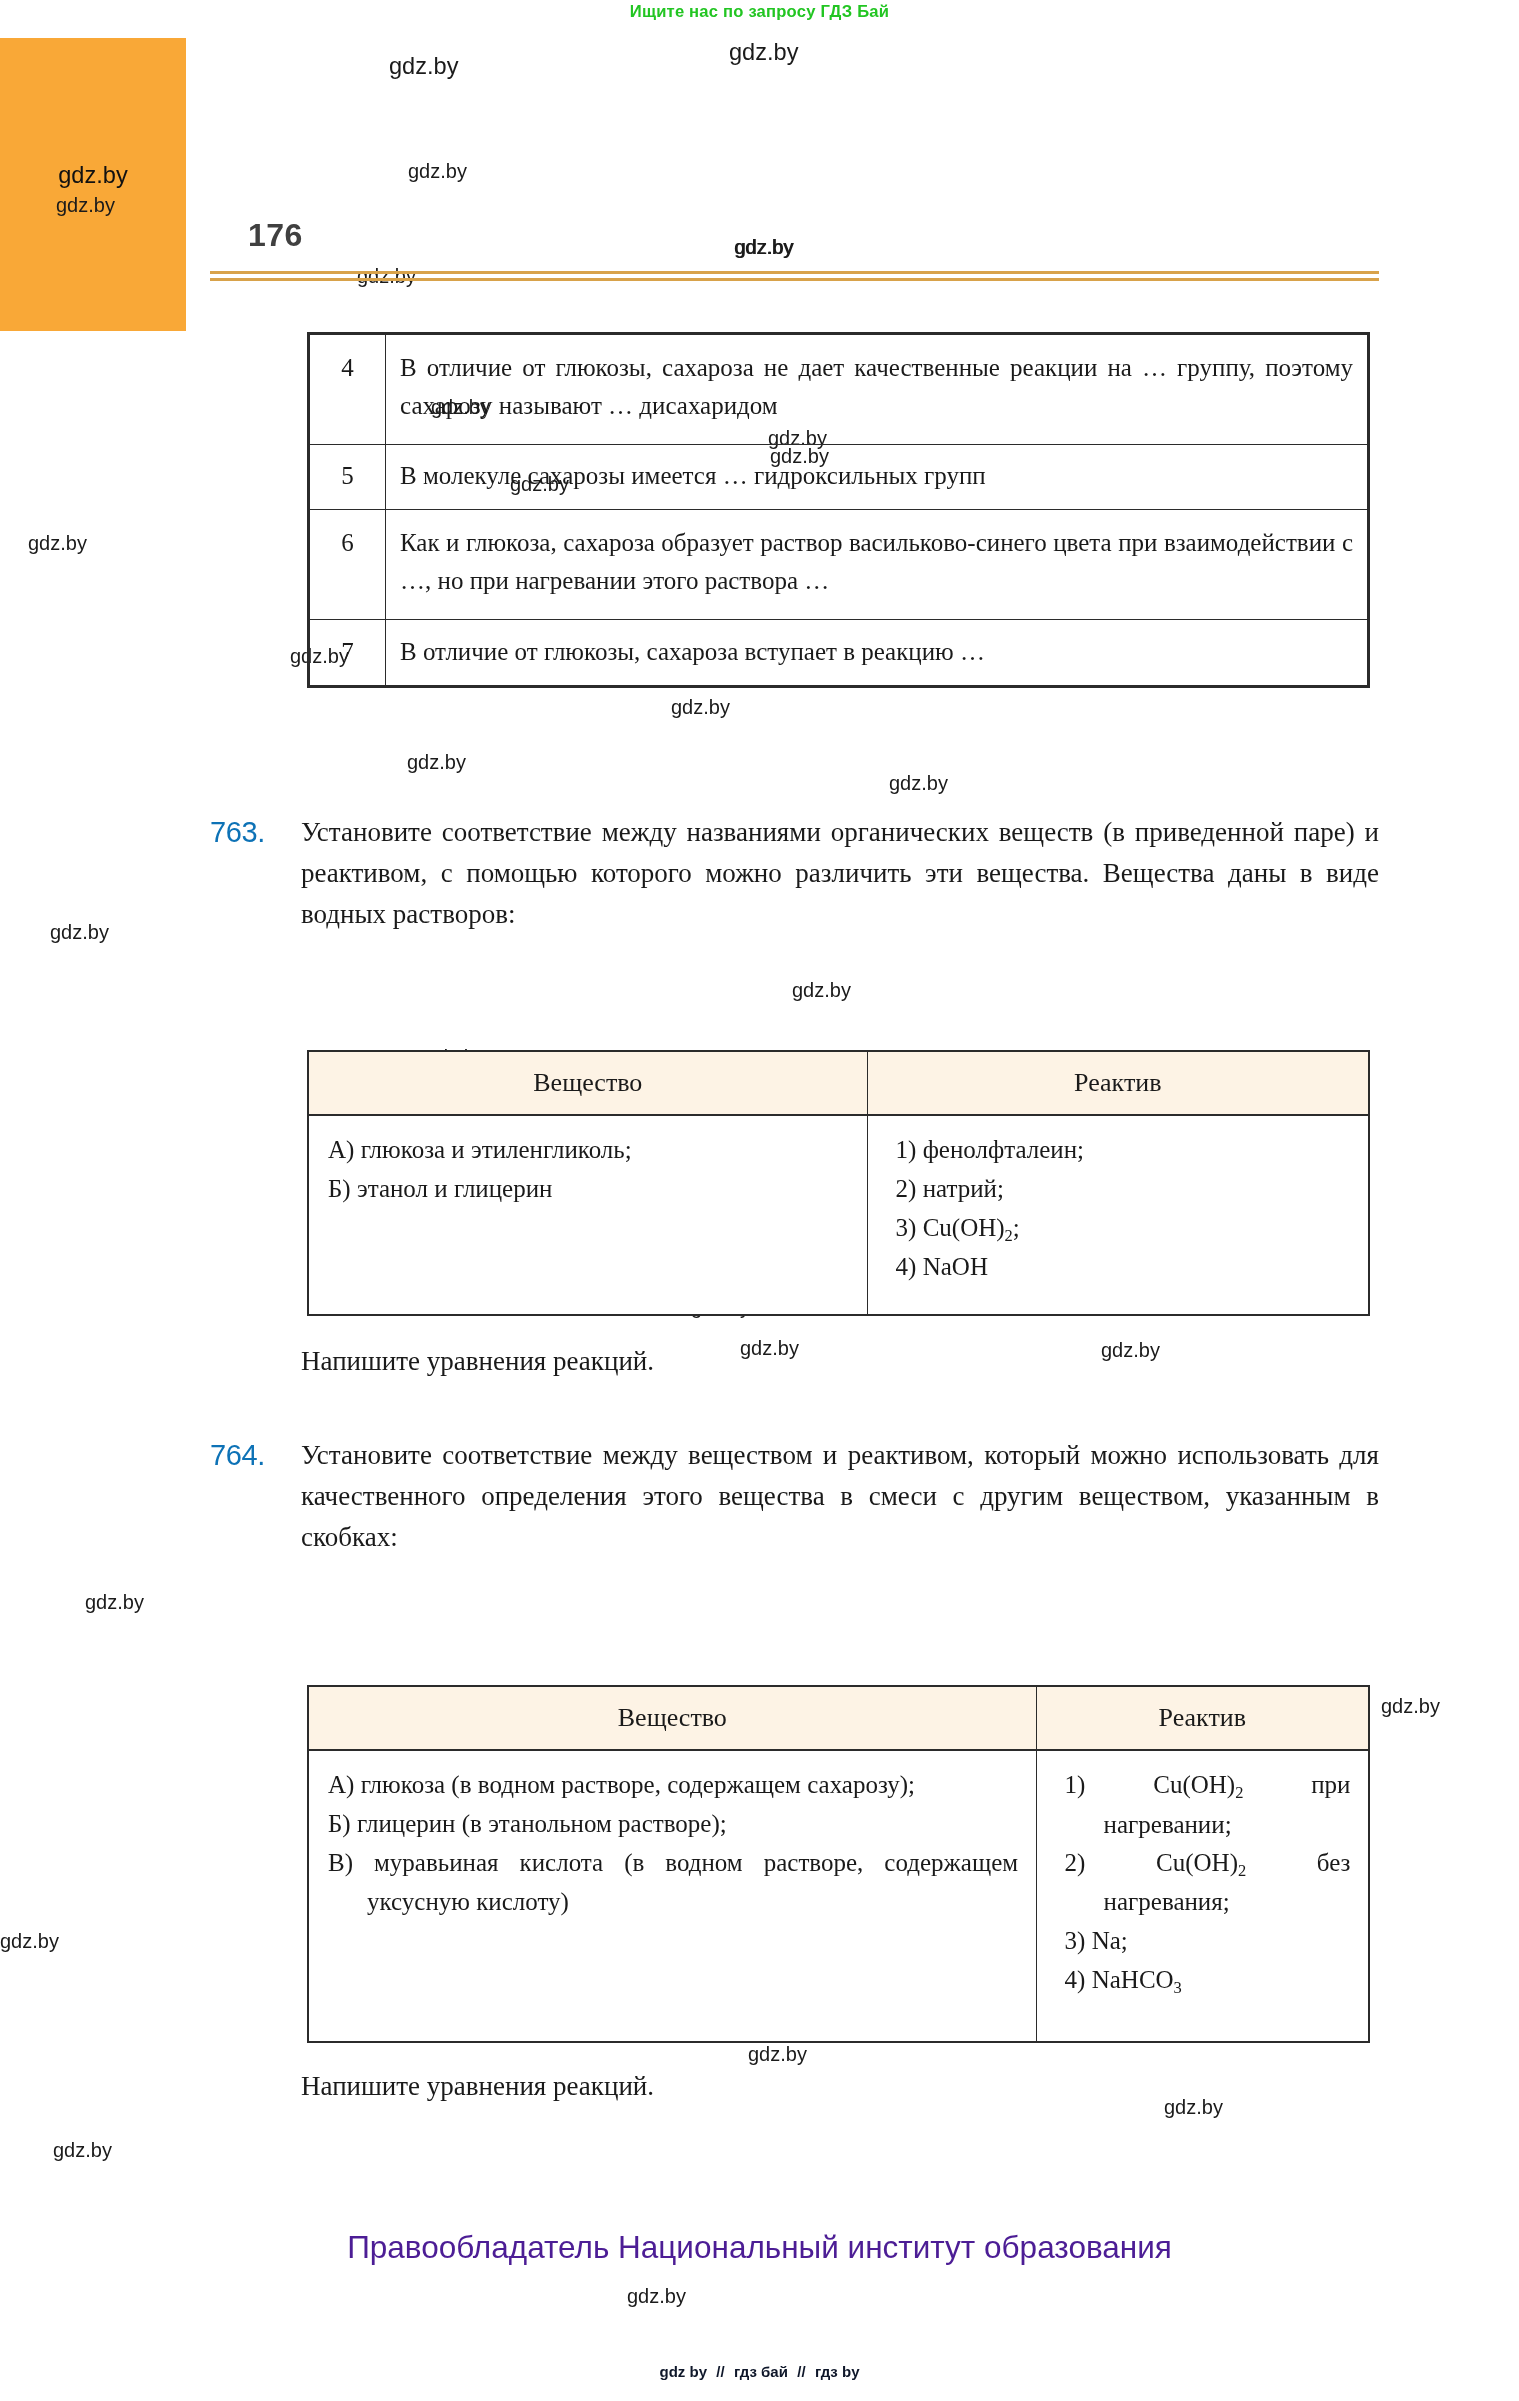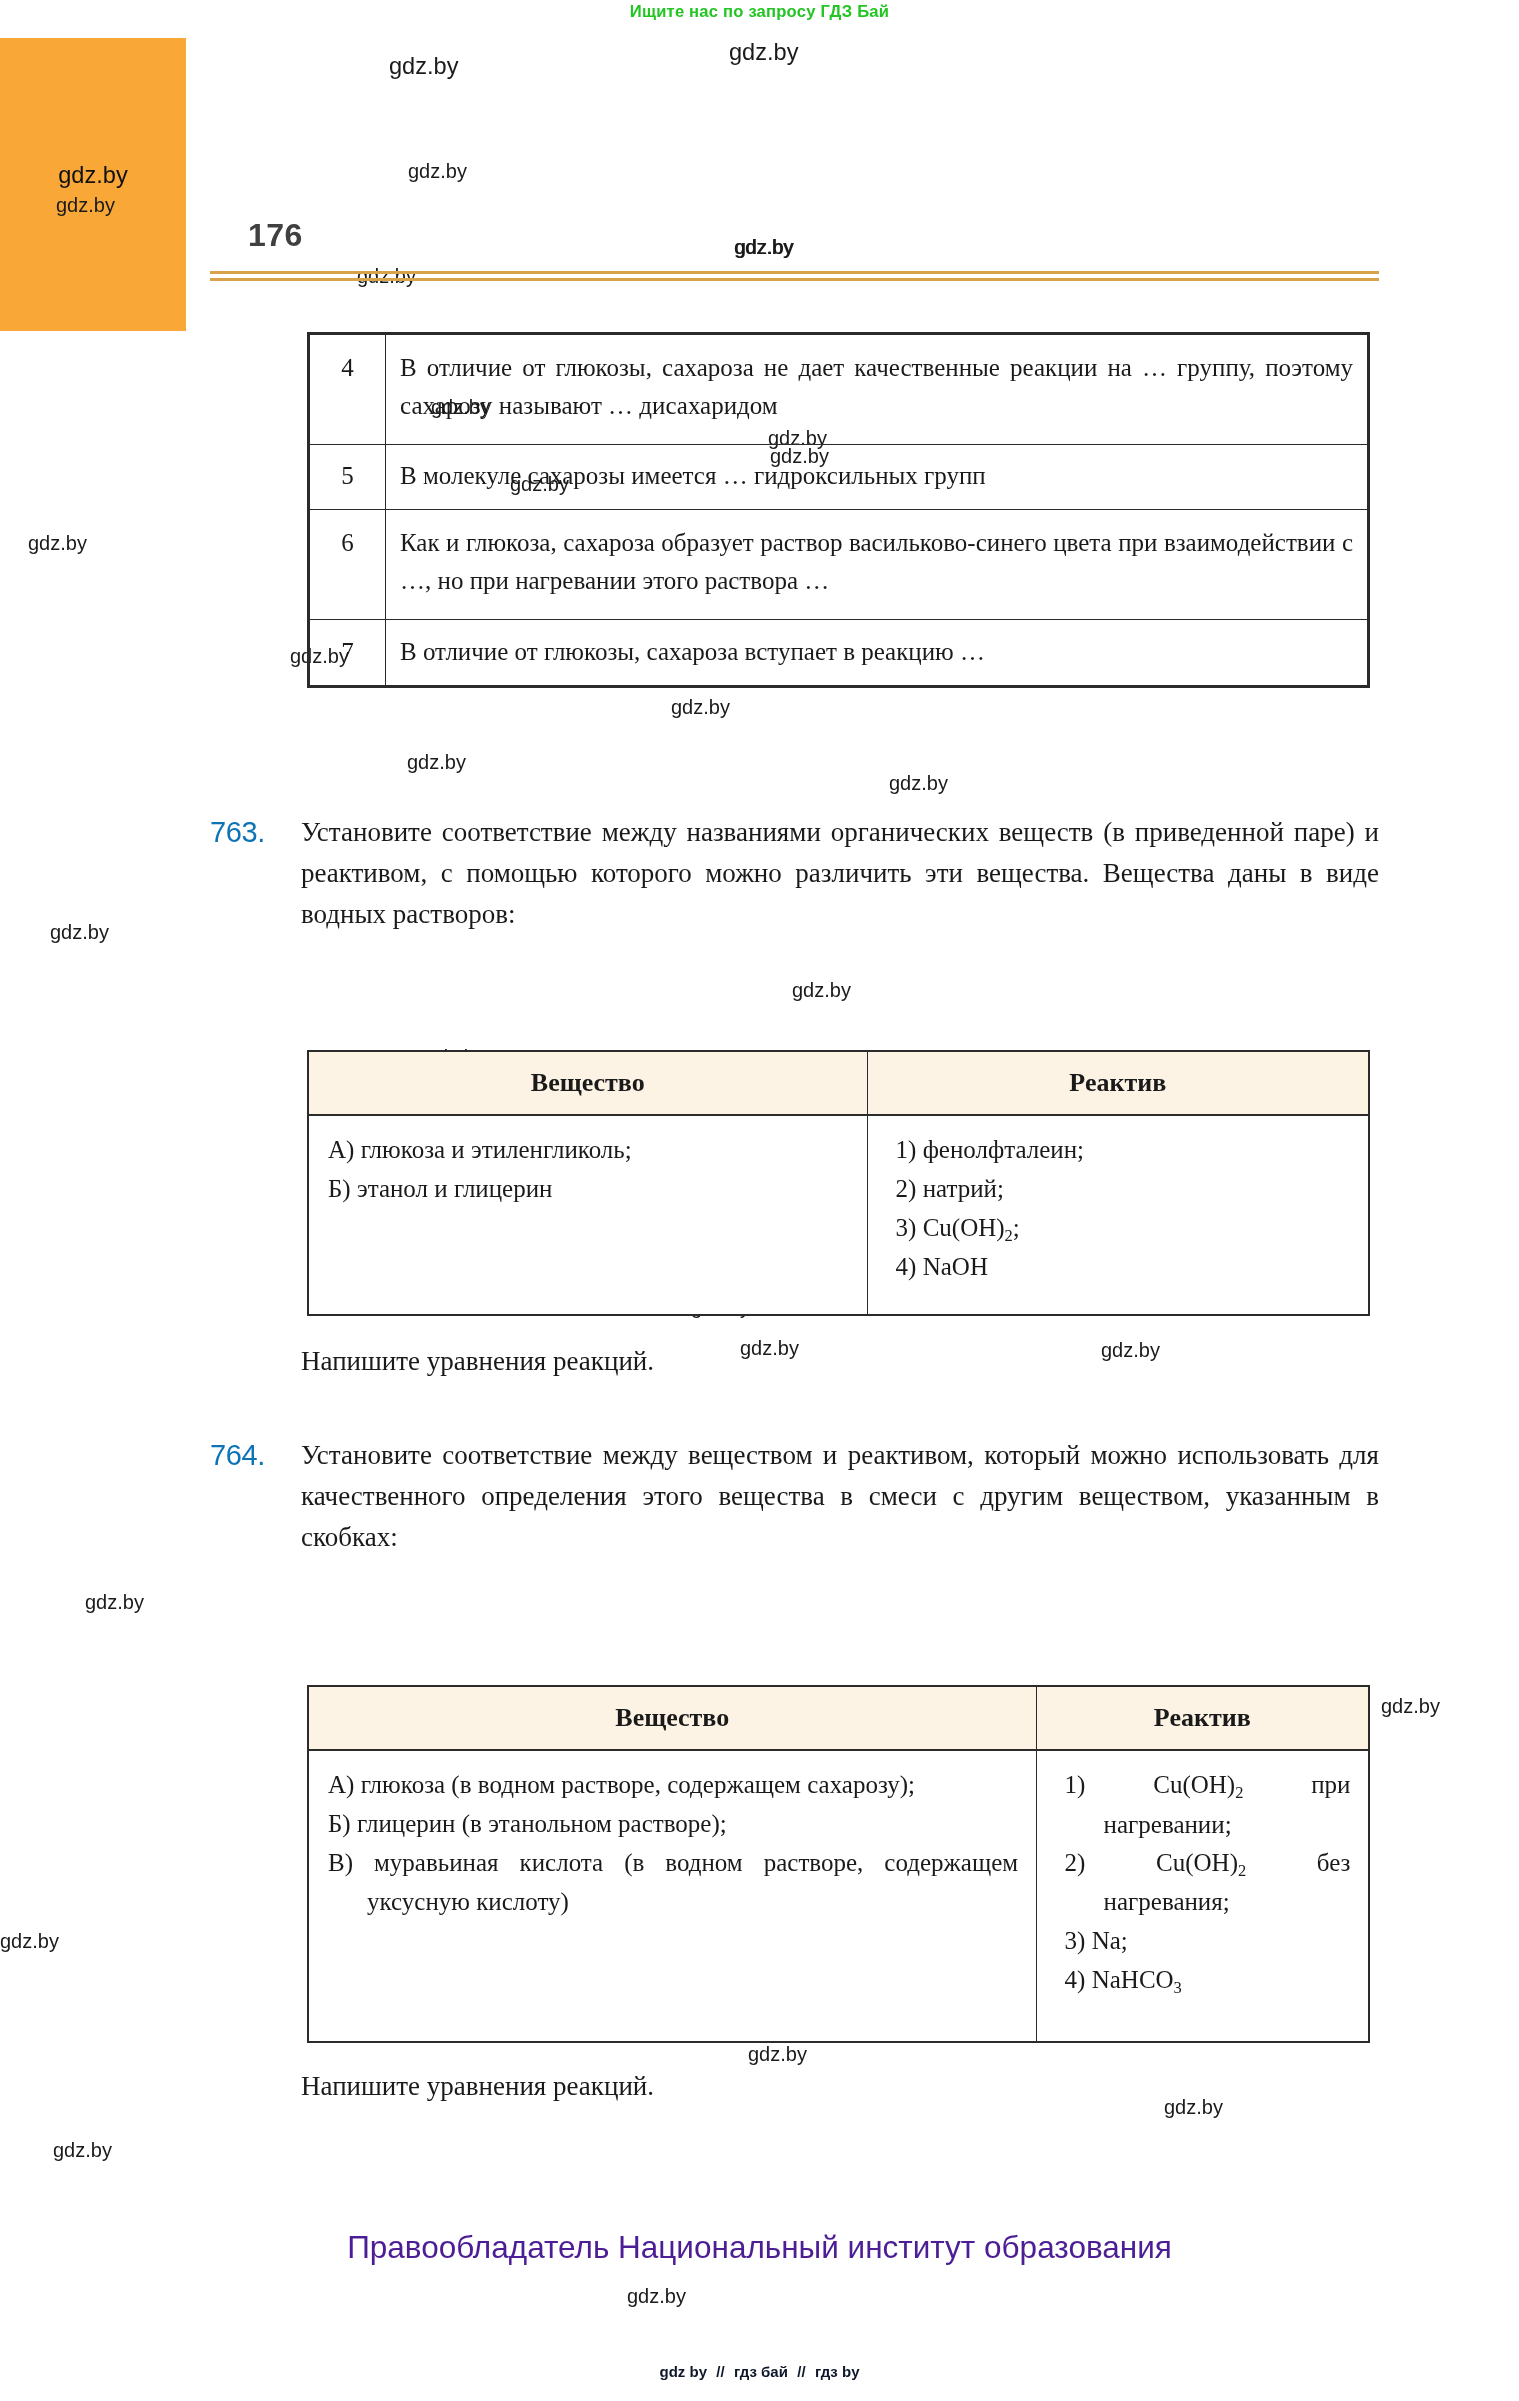--- a/index.html
+++ b/index.html
@@ -157,21 +157,21 @@
     left: 307px;
     border: 2.2px solid #2b2b2b;
     box-sizing: border-box;
     background: #fff;
   }
   .match-tbl table { border-collapse: collapse; width: 100%; }
   .match-tbl thead td {
     background: #fdf3e5;
     border-bottom: 2.2px solid #2b2b2b;
     text-align: center;
-    font-weight: bold;
+    font-weight: normal;
     font-size: 26px;
     padding: 15.8px 8.8px 15.8px 8.8px;
     margin-top: 16px;
   }
   .match-tbl thead td.sep { border-left: 1.3px solid #2b2b2b; }
   .match-tbl tbody td {
     vertical-align: top;
     font-size: 25px;
     line-height: 1.55;
     padding: 15.8px 17.5px 21px 19px;

